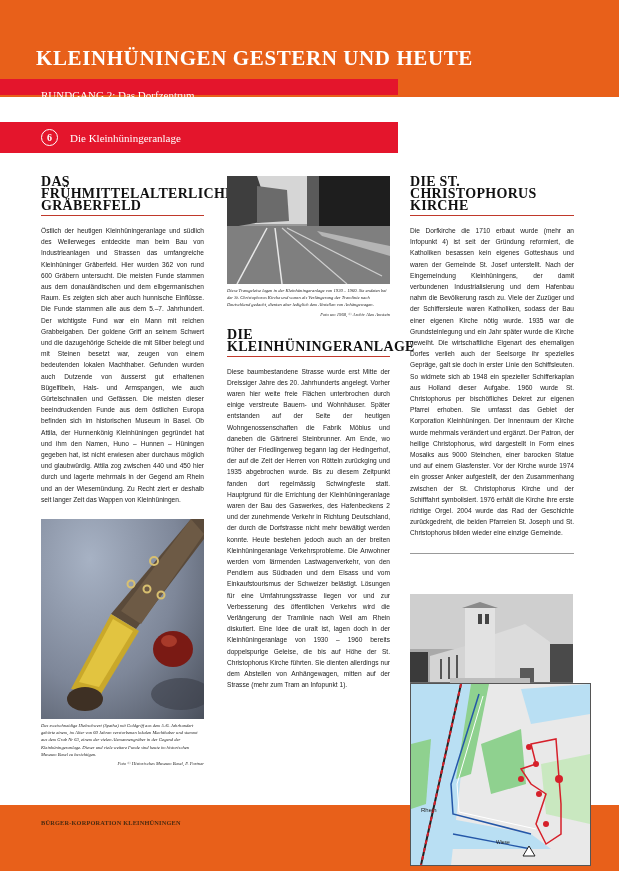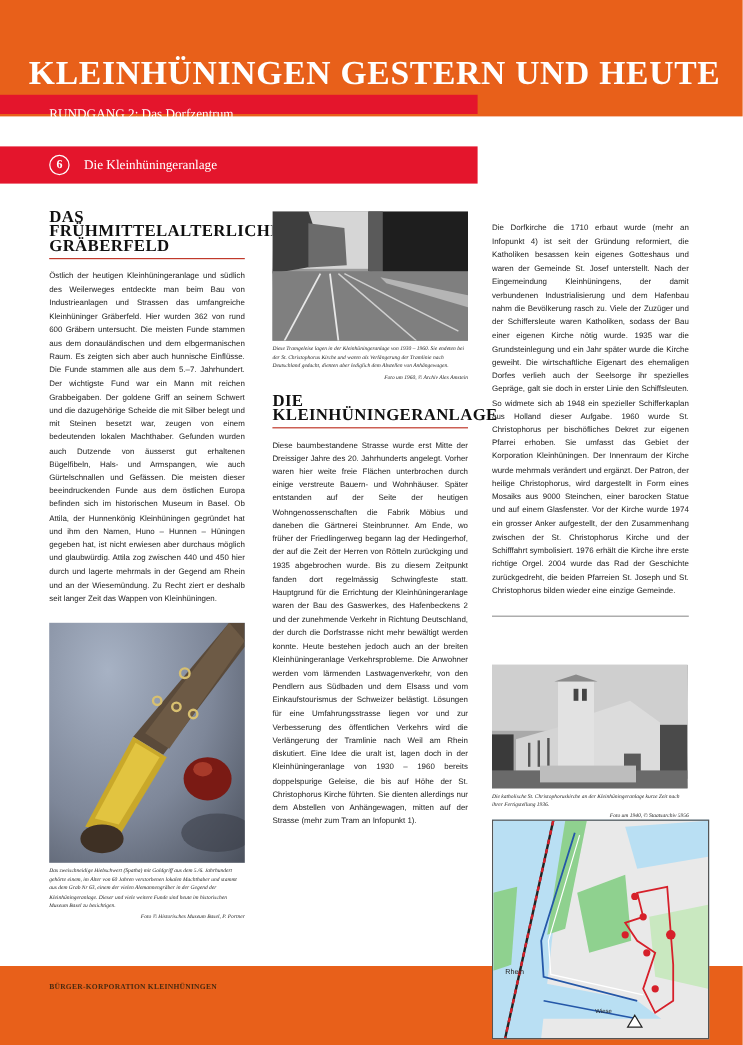--- a/index.html
+++ b/index.html
@@ -1,18 +1,18 @@
 <!DOCTYPE html>
 <html><head>
 <meta charset="utf-8">
 <style>
   html,body{margin:0;padding:0;}
   body{width:619px;height:871px;position:relative;background:#ffffff;overflow:hidden;font-family:"Liberation Sans",sans-serif;}
   .top-band{position:absolute;left:0;top:0;width:619px;height:97px;background:#e8601a;}
-  .title{position:absolute;left:24px;top:46px;margin:0;font-family:"Liberation Serif",serif;font-weight:bold;font-size:28px;letter-spacing:0.6px;color:#ffffff;white-space:nowrap;}
+  .title{position:absolute;left:36px;top:46px;margin:0;font-family:"Liberation Serif",serif;font-weight:bold;font-size:21px;letter-spacing:0.6px;color:#ffffff;white-space:nowrap;}
   .bar{position:absolute;left:0;width:398px;background:#e4152c;}
   .bar1{top:79px;height:16px;}
   .bar2{top:122px;height:31px;}
   .bar-text{position:absolute;font-family:"Liberation Serif",serif;color:#ffffff;font-size:11px;}
   .bar1 .bar-text{left:41px;top:10px;}
   .bar2 .bar-text{left:70px;top:10px;}
   .num-circle{position:absolute;left:41px;top:7px;width:15px;height:15px;border:1.3px solid #fff;border-radius:50%;color:#fff;font-family:"Liberation Serif",serif;font-weight:bold;font-size:10px;text-align:center;line-height:15px;}
   .col{position:absolute;}
   .col1{left:41px;top:176px;width:163px;}
   .col2{left:227px;top:176px;width:163px;}
@@ -83,20 +83,21 @@
       <polygon points="90,55 163,70 163,80 95,60" fill="#b5b5b5"></polygon>
     </svg>
   </div>
   <p class="caption">Diese Tramgeleise lagen in der Kleinhüningeranlage von 1930 – 1960. Sie endeten bei der St. Christophorus Kirche und waren als Verlängerung der Tramlinie nach Deutschland gedacht, dienten aber lediglich dem Abstellen von Anhängewagen.</p>
   <p class="credit">Foto um 1960, © Archiv Alex Amstein</p>
   <h2 class="heading" style="margin-top:12px;">DIE KLEINHÜNINGERANLAGE</h2>
   <p class="body-text">Diese baumbestandene Strasse wurde erst Mitte der Dreissiger Jahre des 20. Jahrhunderts angelegt. Vorher waren hier weite freie Flächen unterbrochen durch einige verstreute Bauern- und Wohnhäuser. Später entstanden auf der Seite der heutigen Wohngenossenschaften die Fabrik Möbius und daneben die Gärtnerei Steinbrunner. Am Ende, wo früher der Friedlingerweg begann lag der Hedingerhof, der auf die Zeit der Herren von Rötteln zurückging und 1935 abgebrochen wurde. Bis zu diesem Zeitpunkt fanden dort regelmässig Schwingfeste statt. Hauptgrund für die Errichtung der Kleinhüningeranlage waren der Bau des Gaswerkes, des Hafenbeckens 2 und der zunehmende Verkehr in Richtung Deutschland, der durch die Dorfstrasse nicht mehr bewältigt werden konnte. Heute bestehen jedoch auch an der breiten Kleinhüningeranlage Verkehrsprobleme. Die Anwohner werden vom lärmenden Lastwagenverkehr, von den Pendlern aus Südbaden und dem Elsass und vom Einkaufstourismus der Schweizer belästigt. Lösungen für eine Umfahrungsstrasse liegen vor und zur Verbesserung des öffentlichen Verkehrs wird die Verlängerung der Tramlinie nach Weil am Rhein diskutiert. Eine Idee die uralt ist, lagen doch in der Kleinhüningeranlage von 1930 – 1960 bereits doppelspurige Geleise, die bis auf Höhe der St. Christophorus Kirche führten. Sie dienten allerdings nur dem Abstellen von Anhängewagen, mitten auf der Strasse (mehr zum Tram an Infopunkt 1).</p>
 </div>
 
 <div class="col col3">
+  <h2 class="heading">DIE ST. CHRISTOPHORUS KIRCHE</h2>
   <p class="body-text">Die Dorfkirche die 1710 erbaut wurde (mehr an Infopunkt 4) ist seit der Gründung reformiert, die Katholiken besassen kein eigenes Gotteshaus und waren der Gemeinde St. Josef unterstellt. Nach der Eingemeindung Kleinhüningens, der damit verbundenen Industrialisierung und dem Hafenbau nahm die Bevölkerung rasch zu. Viele der Zuzüger und der Schiffersleute waren Katholiken, sodass der Bau einer eigenen Kirche nötig wurde. 1935 war die Grundsteinlegung und ein Jahr später wurde die Kirche geweiht. Die wirtschaftliche Eigenart des ehemaligen Dorfes verlieh auch der Seelsorge ihr spezielles Gepräge, galt sie doch in erster Linie den Schiffsleuten. So widmete sich ab 1948 ein spezieller Schifferkaplan aus Holland dieser Aufgabe. 1960 wurde St. Christophorus per bischöfliches Dekret zur eigenen Pfarrei erhoben. Sie umfasst das Gebiet der Korporation Kleinhüningen. Der Innenraum der Kirche wurde mehrmals verändert und ergänzt. Der Patron, der heilige Christophorus, wird dargestellt in Form eines Mosaiks aus 9000 Steinchen, einer barocken Statue und auf einem Glasfenster. Vor der Kirche wurde 1974 ein grosser Anker aufgestellt, der den Zusammenhang zwischen der St. Christophorus Kirche und der Schifffahrt symbolisiert. 1976 erhält die Kirche ihre erste richtige Orgel. 2004 wurde das Rad der Geschichte zurückgedreht, die beiden Pfarreien St. Joseph und St. Christophorus bilden wieder eine einzige Gemeinde.</p>
   <div style="border-top:1px solid #999;margin-top:14px;margin-bottom:6px;"></div>
   <div class="photo church-photo" style="margin-top:40px;">
     <svg width="163" height="103" viewBox="0 0 163 103">
       <rect x="0" y="0" width="163" height="103" fill="#a9a9a9"></rect>
       <rect x="0" y="0" width="163" height="55" fill="#cfcfcf"></rect>
       <polygon points="55,14 85,14 85,100 55,100" fill="#e2e2e2"></polygon>
       <polygon points="52,14 70,8 88,14" fill="#8a8a8a"></polygon>
       <rect x="68" y="20" width="4" height="10" fill="#444"></rect>
       <rect x="75" y="20" width="4" height="10" fill="#444"></rect>

